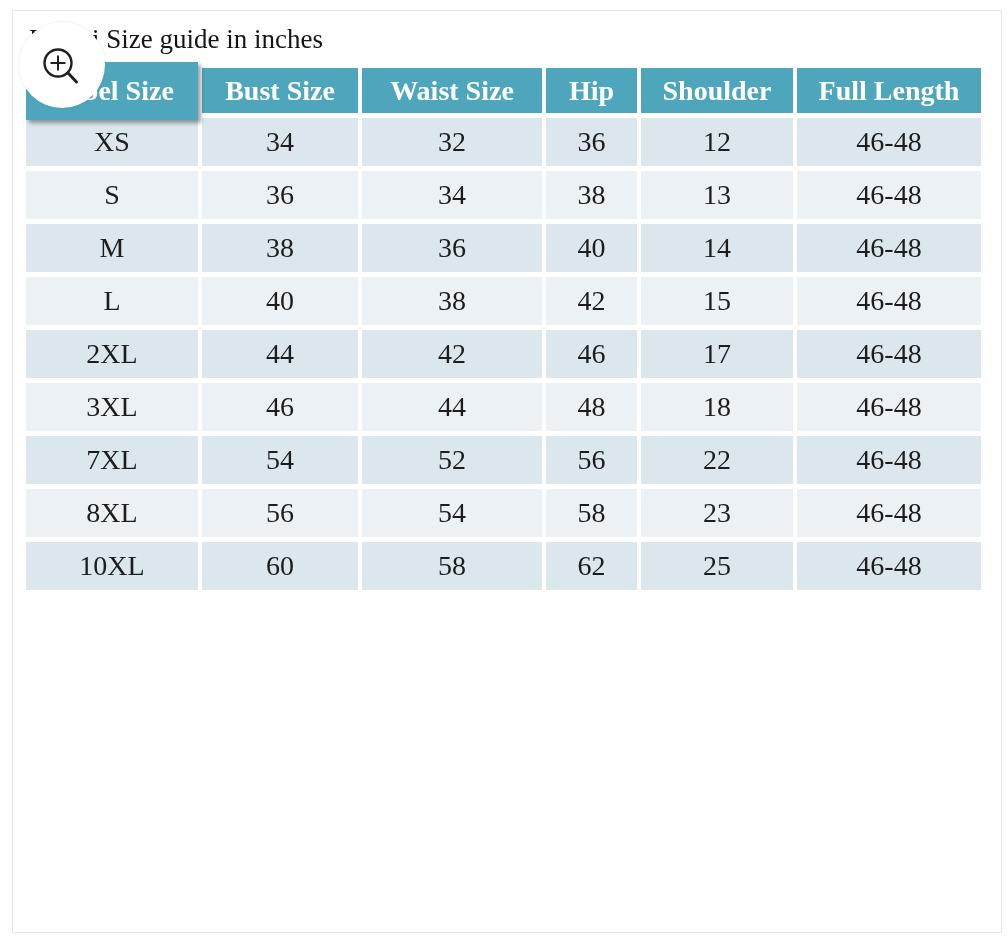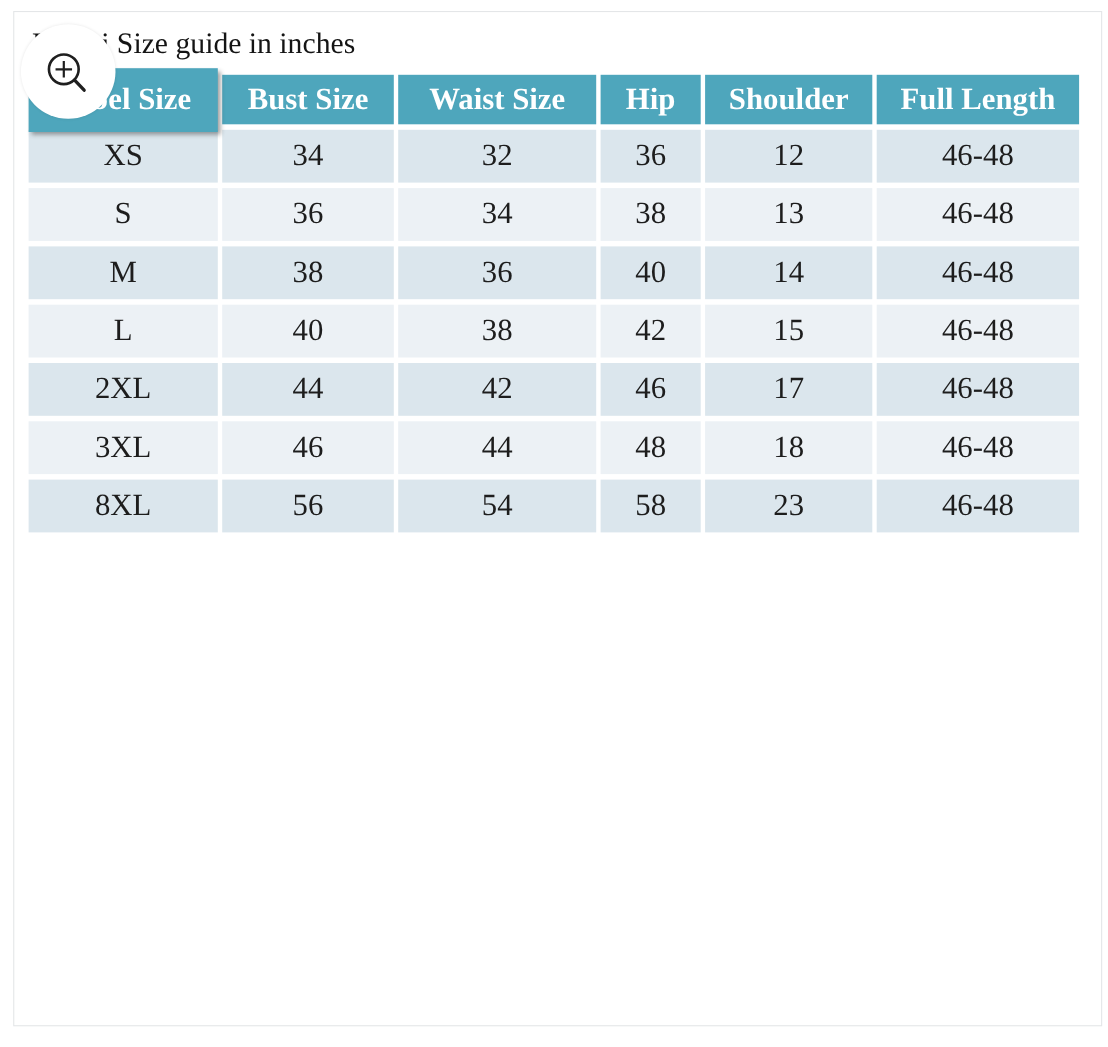--- a/index.html
+++ b/index.html
@@ -147,25 +147,41 @@
         </tr>
         <tr>
           <td>3XL</td>
           <td>46</td>
           <td>44</td>
           <td>48</td>
           <td>18</td>
           <td>46-48</td>
         </tr>
         <tr>
+          <td>7XL</td>
+          <td>54</td>
+          <td>52</td>
+          <td>56</td>
+          <td>22</td>
+          <td>46-48</td>
+        </tr>
+        <tr>
           <td>8XL</td>
           <td>56</td>
           <td>54</td>
           <td>58</td>
           <td>23</td>
+          <td>46-48</td>
+        </tr>
+        <tr>
+          <td>10XL</td>
+          <td>60</td>
+          <td>58</td>
+          <td>62</td>
+          <td>25</td>
           <td>46-48</td>
         </tr>
       </tbody>
   </table>
 
   <div class="zoom-badge" title="">
     <svg width="86" height="86" viewBox="0 0 86 86">
       <circle cx="39" cy="41" r="13.5" fill="none" stroke="#1f1f1f" stroke-width="2.4"></circle>
       <line x1="31.5" y1="41" x2="46.5" y2="41" stroke="#1f1f1f" stroke-width="2"></line>
       <line x1="39" y1="33.5" x2="39" y2="48.5" stroke="#1f1f1f" stroke-width="2"></line>

